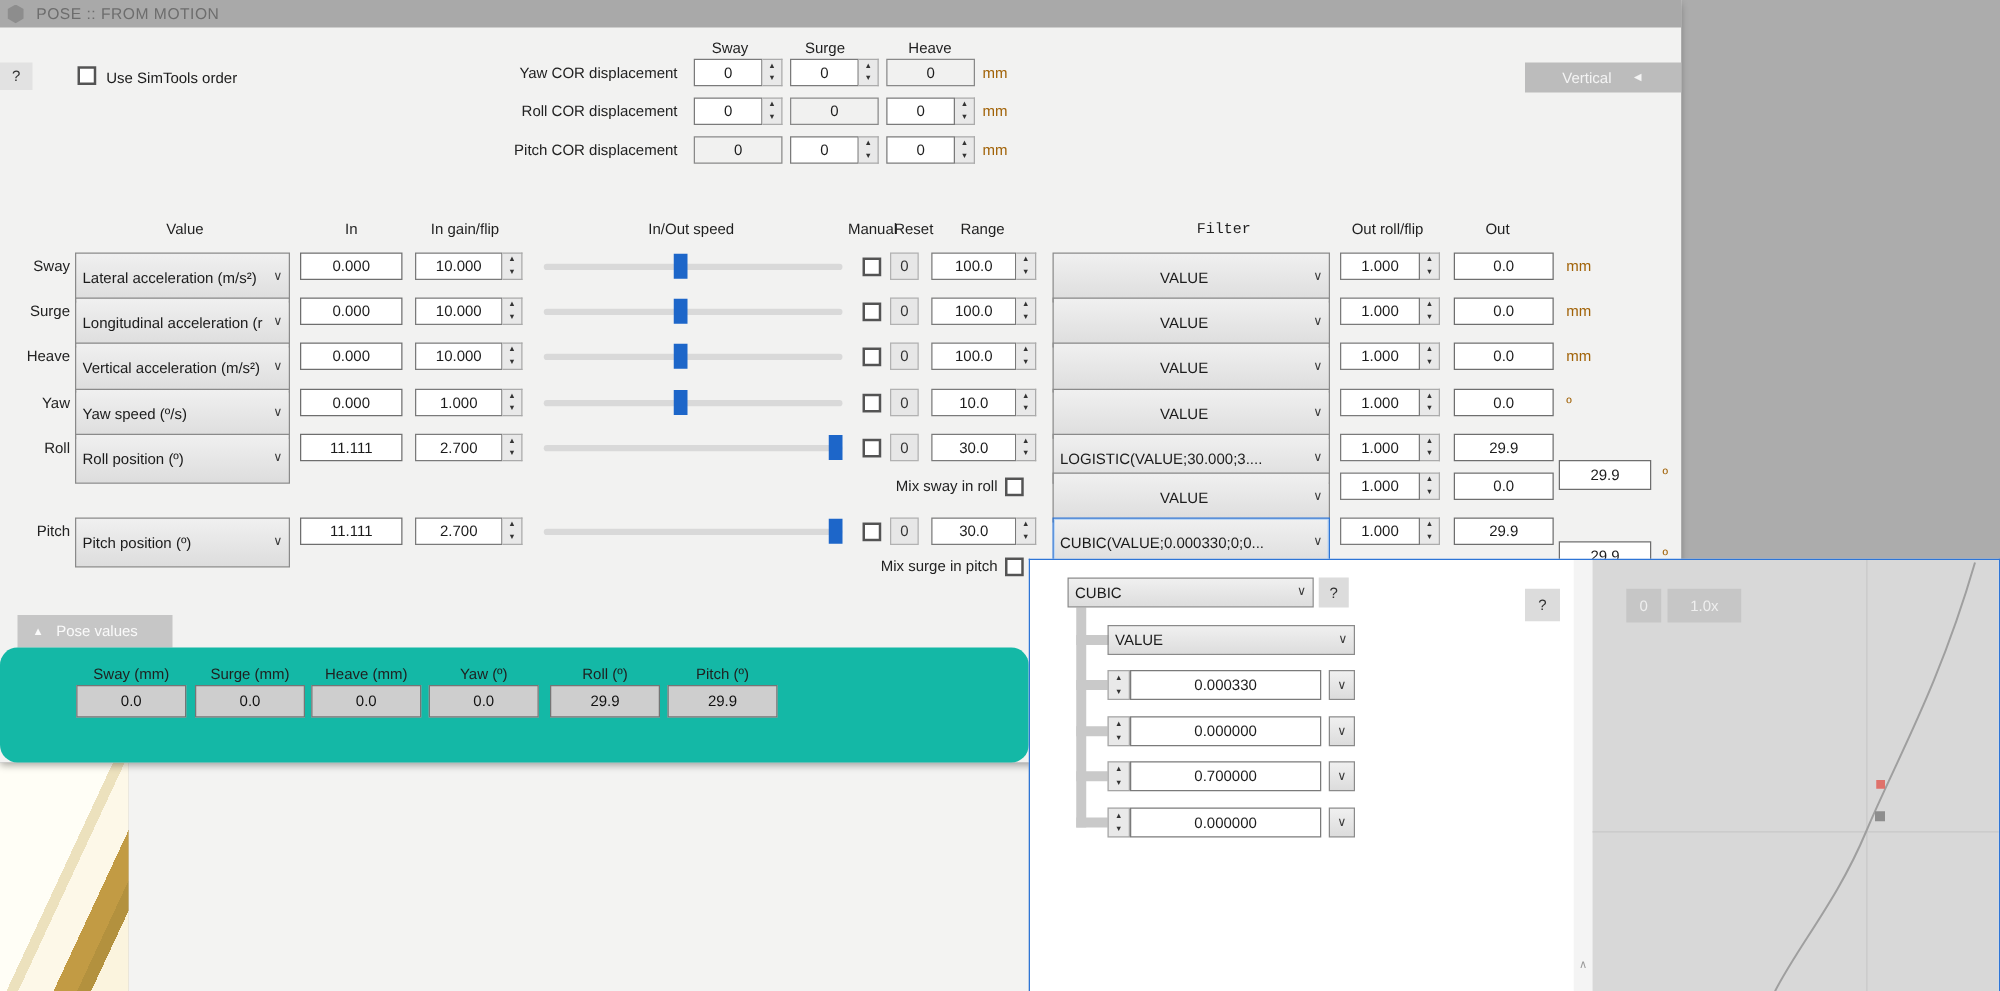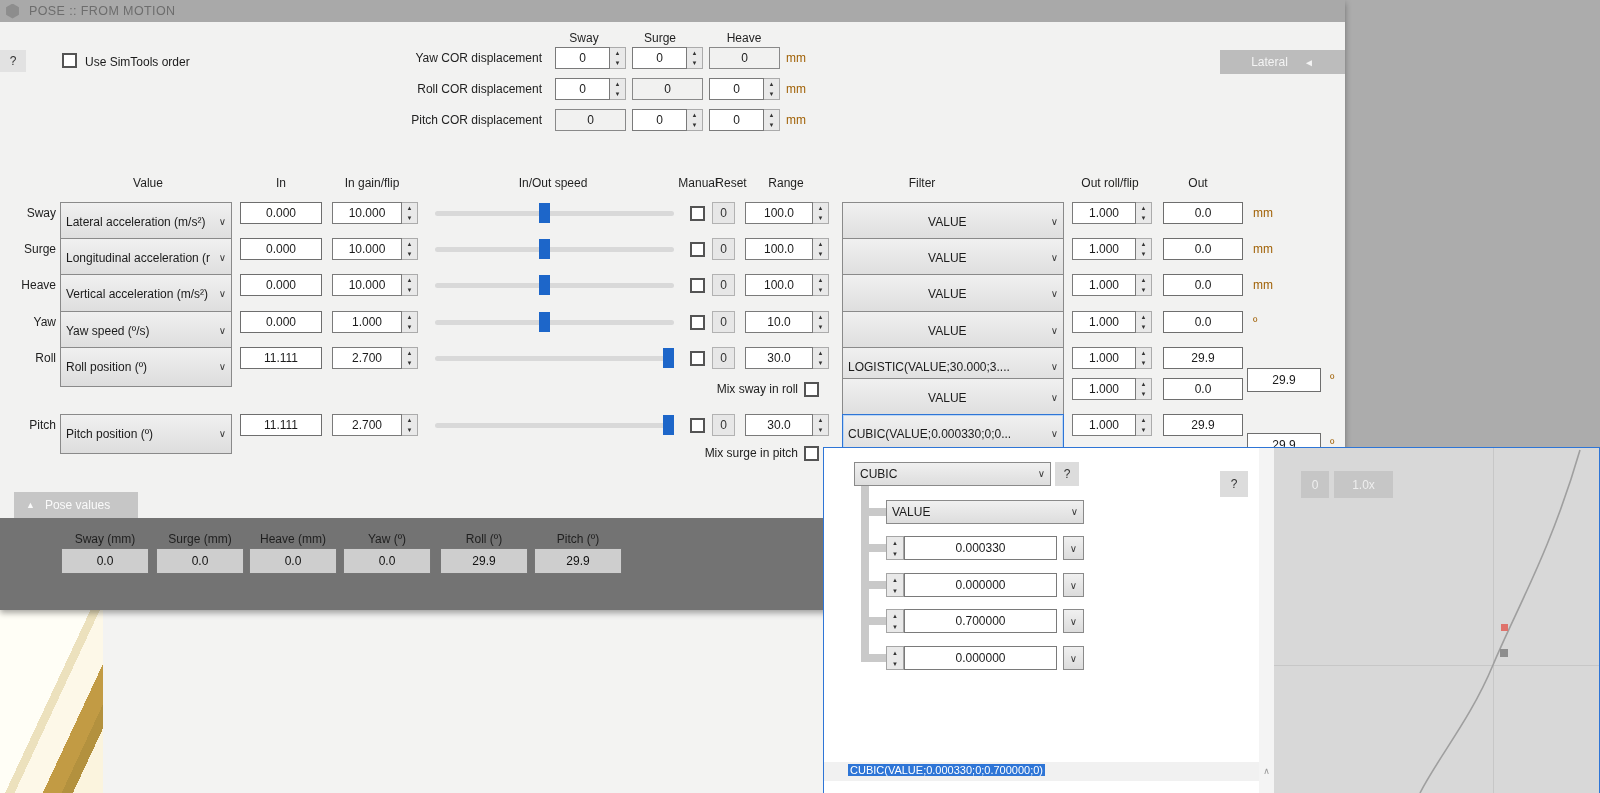--- a/index.html
+++ b/index.html
@@ -46,21 +46,21 @@
   .mixlabel{position:absolute;left:598px;width:200px;text-align:right;line-height:22px;color:#222;}
   
   .cor-label{position:absolute;left:330px;width:212px;text-align:right;line-height:22px;color:#222;}
   .cor-c1{left:555px;width:71px;}
   .cor-c2{left:632px;width:71px;}
   .cor-c3{left:709px;width:71px;}
   .cor-unit{left:786px;top:4px;}
   
   .pose-tab{position:absolute;left:14px;top:492px;width:124px;height:26px;background:#c6c6c6;color:#fafafa;display:flex;align-items:center;gap:10px;padding-left:12px;box-sizing:border-box;}
   .pose-tab .tri{font-size:9px;}
-  .pose-panel{position:absolute;left:0;top:518px;width:823px;height:92px;background:#737373;}
+  .pose-panel{position:absolute;left:0;top:518px;width:823px;height:92px;background:#14b8a6;border-radius:14px;}
   .pose-box{position:absolute;width:88px;height:26px;background:#cecece;border:1px solid #757575;box-sizing:border-box;display:flex;align-items:center;justify-content:center;color:#111;}
   .pose-hdr{position:absolute;transform:translateX(-50%);white-space:nowrap;color:#1f1f1f;}
   
   .sources-btn{position:absolute;left:1220px;top:50px;width:125px;height:24px;background:#bcbcbc;color:#f4f4f4;display:flex;align-items:center;justify-content:center;gap:16px;}
   
   .popup{position:absolute;left:823px;top:447px;width:777px;height:346px;background:#fff;border:1px solid #2e75d6;border-bottom:none;box-sizing:border-box;overflow:hidden;}
   .scrollcol{position:absolute;left:435px;top:0;bottom:0;width:15px;background:#f4f4f4;}
   .scroll-up{position:absolute;left:0;right:0;top:318px;text-align:center;color:#9a9a9a;font-size:9px;}
   .graph-pane{position:absolute;left:450px;top:0;right:0;bottom:0;background:#d8d8d8;}
   .gline-v{position:absolute;left:219px;top:0;bottom:0;width:1px;background:#c7c7c7;}
@@ -91,21 +91,21 @@
     <div class="titlebar">
       <div class="title-icon"></div>
       <div class="title-text">POSE :: FROM MOTION</div>
     </div>
 
     <div class="helpbtn" style="left:0;top:50px;width:26px;height:22px;">?</div>
     <div class="checkbox" style="left:62px;top:53px;"></div>
     <div class="abs" style="left:85px;top:55px;">Use SimTools order</div>
 
     <div class="sources-btn">
-      <span>Lateral</span>
+      <span>Vertical</span>
       <span style="font-size:10px;">◄</span>
     </div>
 
     <div class="hdrc" style="left:584px;top:31px;">Sway</div>
     <div class="hdrc" style="left:660px;top:31px;">Surge</div>
     <div class="hdrc" style="left:744px;top:31px;">Heave</div>
 
     <div class="trow" style="top:47px;">
       <div class="cor-label">Yaw COR displacement</div>
       <div class="spin cor-c1">
@@ -166,21 +166,21 @@
       <div class="unitlbl cor-unit">mm</div>
     </div>
 
     <div class="hdrc" style="left:148px;top:176px;">Value</div>
     <div class="hdrc" style="left:281px;top:176px;">In</div>
     <div class="hdrc" style="left:372px;top:176px;">In gain/flip</div>
     <div class="hdrc" style="left:553px;top:176px;">In/Out speed</div>
     <div class="hdrc" style="left:698px;top:176px;">Manual</div>
     <div class="hdrc" style="left:731px;top:176px;text-align:center;">Reset</div>
     <div class="hdrc" style="left:786px;top:176px;">Range</div>
-    <div class="hdrc" style="left:922px;top:176px;">Filter</div>
+    <div class="hdrc" style="left:979px;top:176px;font-family:Liberation Mono, monospace;">Filter</div>
     <div class="hdrc" style="left:1110px;top:176px;">Out roll/flip</div>
     <div class="hdrc" style="left:1198px;top:176px;">Out</div>
 
     <div class="trow" style="top:202px;">
       <div class="rlabel">Sway</div>
       <div class="combo c-src">
           <span class="ct">Lateral acceleration (m/s²)</span>
           <span class="arrow">∨</span>
         </div>
       <div class="field c-in">0.000</div>
@@ -523,23 +523,20 @@
       <div class="ed-updown" style="top:198px;">
           <span class="ud">▲</span>
           <span class="ud">▼</span>
         </div>
       <div class="ed-field" style="top:198px;">0.000000</div>
       <div class="ed-drop" style="top:198px;">∨</div>
     </div>
 
     <div class="helpbtn" style="left:396px;top:23px;width:28px;height:26px;background:#dcdcdc;">?</div>
 
-    <div class="formula-strip">
-      <span class="formula-sel">CUBIC(VALUE;0.000330;0;0.700000;0)</span>
-    </div>
 
     <div class="scrollcol">
       <div class="scroll-up">∧</div>
     </div>
 
     <div class="graph-pane">
       <div class="gline-v"></div>
       <div class="gline-h"></div>
       <svg width="327" height="345" viewBox="0 0 327 345" style="position:absolute;left:0;top:0;">
         <path d="M146,345 C165,308 196,272 219,217 C242,162 277,102 306,2" fill="none" stroke="#9f9f9f" stroke-width="1.6"></path>

